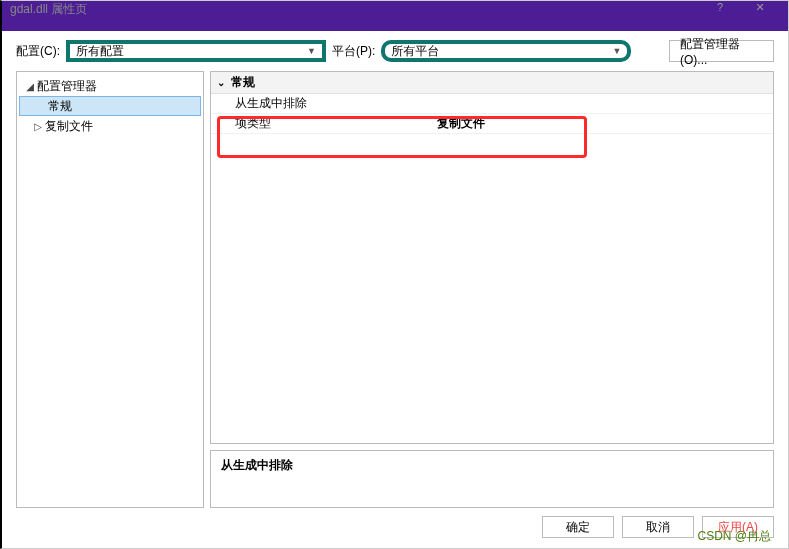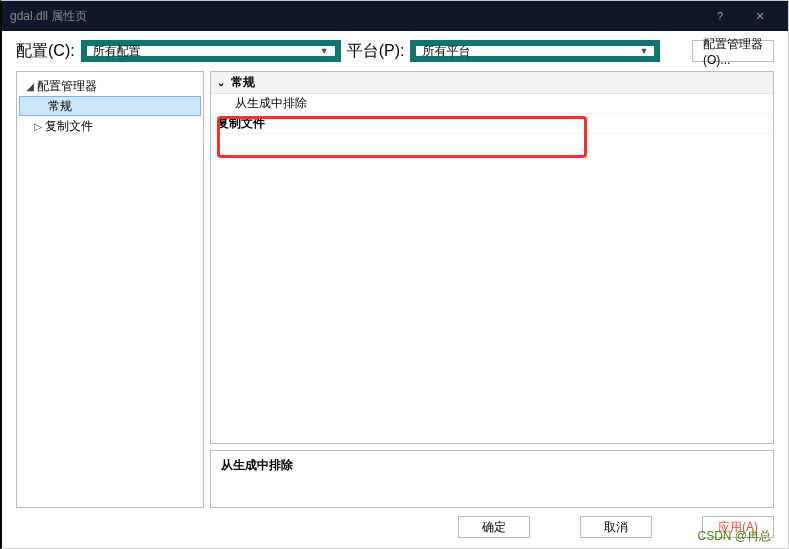--- a/index.html
+++ b/index.html
@@ -12,66 +12,66 @@
     overflow: hidden;
     border: 1px solid #ccc;
     border-left: 2px solid #000;
     display: flex;
     flex-direction: column;
   }
   
   .titlebar {
     height: 30px;
     display: flex;
-    align-items: center;
+    align-items: flex-start;
     padding: 0 8px;
     color: #888;
     font-size: 12px;
-    background: #0f172a;
+    background: #4c1d95;
   }
   .titlebar .spacer { flex: 1; }
   .titlebar .winbtn {
     width: 40px; text-align: center; color: #999; font-size: 11px;
   }
   
   .toolbar {
     height: 28px;
     display: flex;
     align-items: center;
     padding: 0 14px;
     gap: 6px;
     margin-top: 6px;
   }
-  .toolbar label { font-size: 16px; white-space: nowrap; text-align: right; }
+  .toolbar label { font-size: 12px; white-space: nowrap; text-align: right; }
   .combo {
     height: 22px;
-    border: 6px solid #0f766e;
+    border: 4px solid #0f766e;
     background: #fff;
     display: flex;
     align-items: center;
     padding: 0 6px;
     font-size: 12px;
     position: relative;
   }
   .combo .arrow {
     position: absolute; right: 6px; font-size: 9px; color: #555;
   }
   .combo-config { flex: 0 0 260px; }
-  .combo-platform { flex: 0 0 250px; }
+  .combo-platform { flex: 0 0 250px; border-radius: 10px; }
   .btn {
     border: 1px solid #bbb;
     background: #fff;
     height: 22px;
     padding: 0 10px;
     font-size: 12px;
     display: inline-flex;
     align-items: center;
     cursor: default;
   }
-  .btn-cfgmgr { width: 82px; justify-content: center; }
+  .btn-cfgmgr { width: 105px; justify-content: center; }
   
   .main {
     display: flex;
     flex: 1;
     gap: 6px;
     padding: 6px 14px 4px 14px;
     min-height: 0;
   }
   .tree {
     width: 188px;
@@ -139,21 +139,21 @@
     font-size: 12px;
   }
   .descbox .dtitle { font-weight: bold; margin-bottom: 4px; }
   
   .footer {
     display: flex;
     justify-content: flex-end;
     gap: 8px;
     padding: 4px 14px 10px 14px;
   }
-  .footer .btn { width: 72px; justify-content: center; margin-left: 42px; }
+  .footer .btn { width: 72px; justify-content: center; }
   .footer .btn.disabled { color: #ef4444; }
   
   .watermark {
     position: absolute;
     right: 18px; bottom: 4px;
     color: #4d7c0f;
     font-size: 12px;
     pointer-events: none;
   }
 </style>
@@ -204,20 +204,21 @@
     <div class="propgrid">
       <div class="pg-header">
         <span class="tw">⌄</span>
         <span style="font-weight:bold;">常规</span>
       </div>
       <div class="pg-row">
         <div class="pg-label">从生成中排除</div>
         <div class="pg-value"></div>
       </div>
       <div class="pg-row">
+        <div class="pg-label">项类型</div>
         <div class="pg-value">复制文件</div>
       </div>
       <div class="redbox"></div>
     </div>
 
     <div class="descbox">
       <div class="dtitle">从生成中排除</div>
     </div>
   </div>
 </div>

